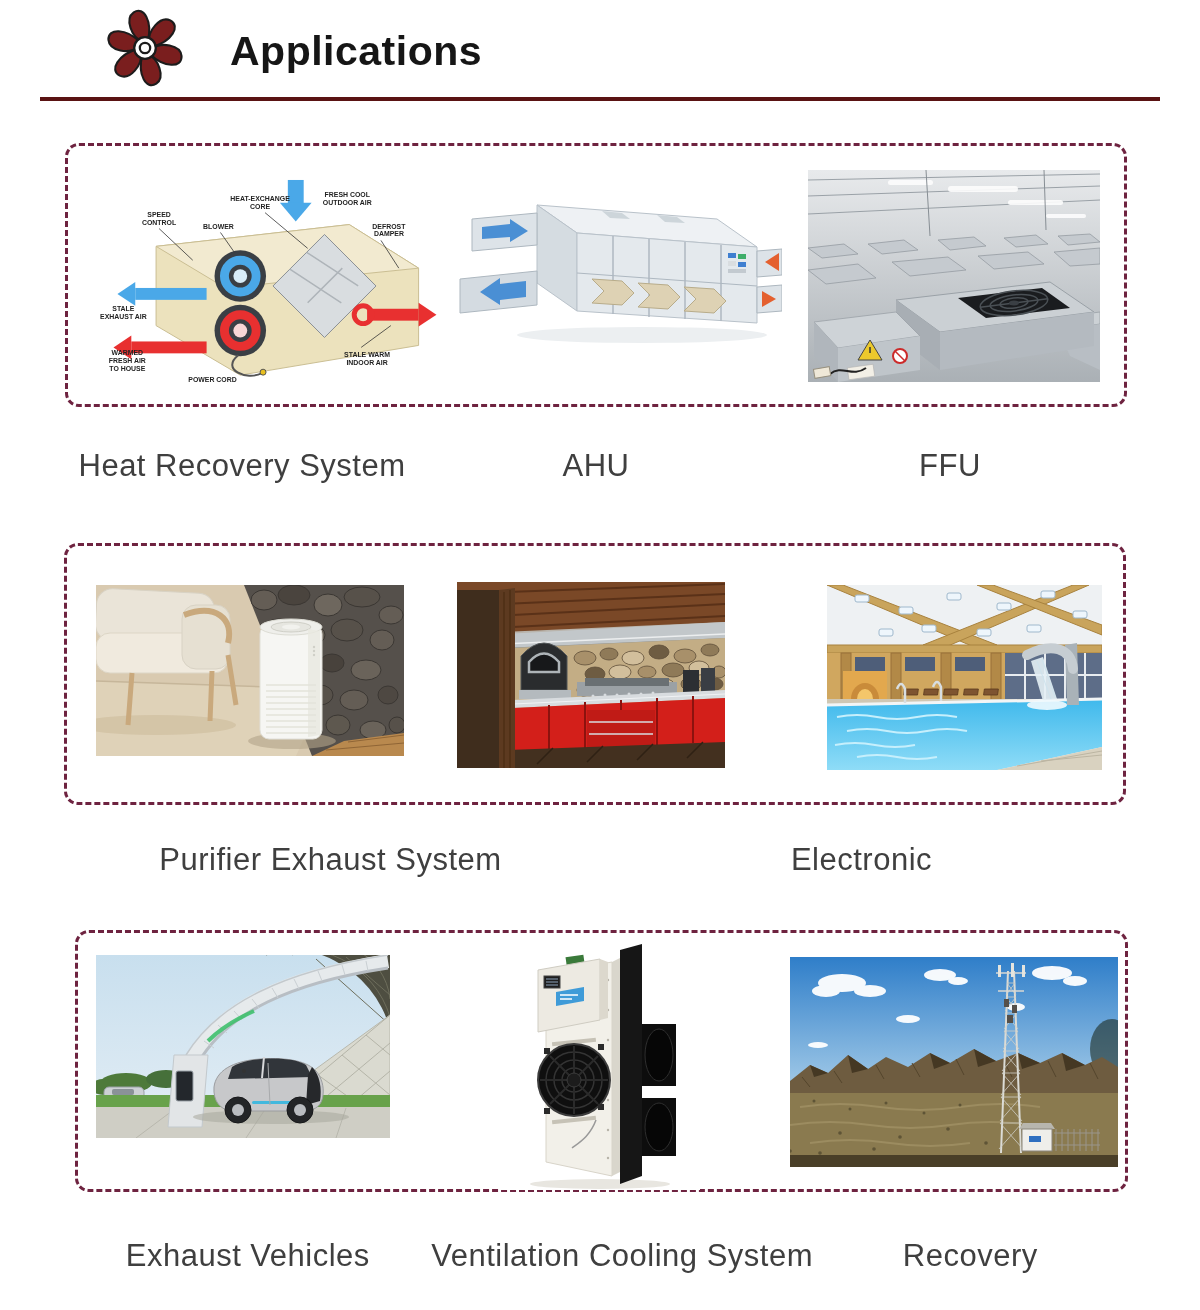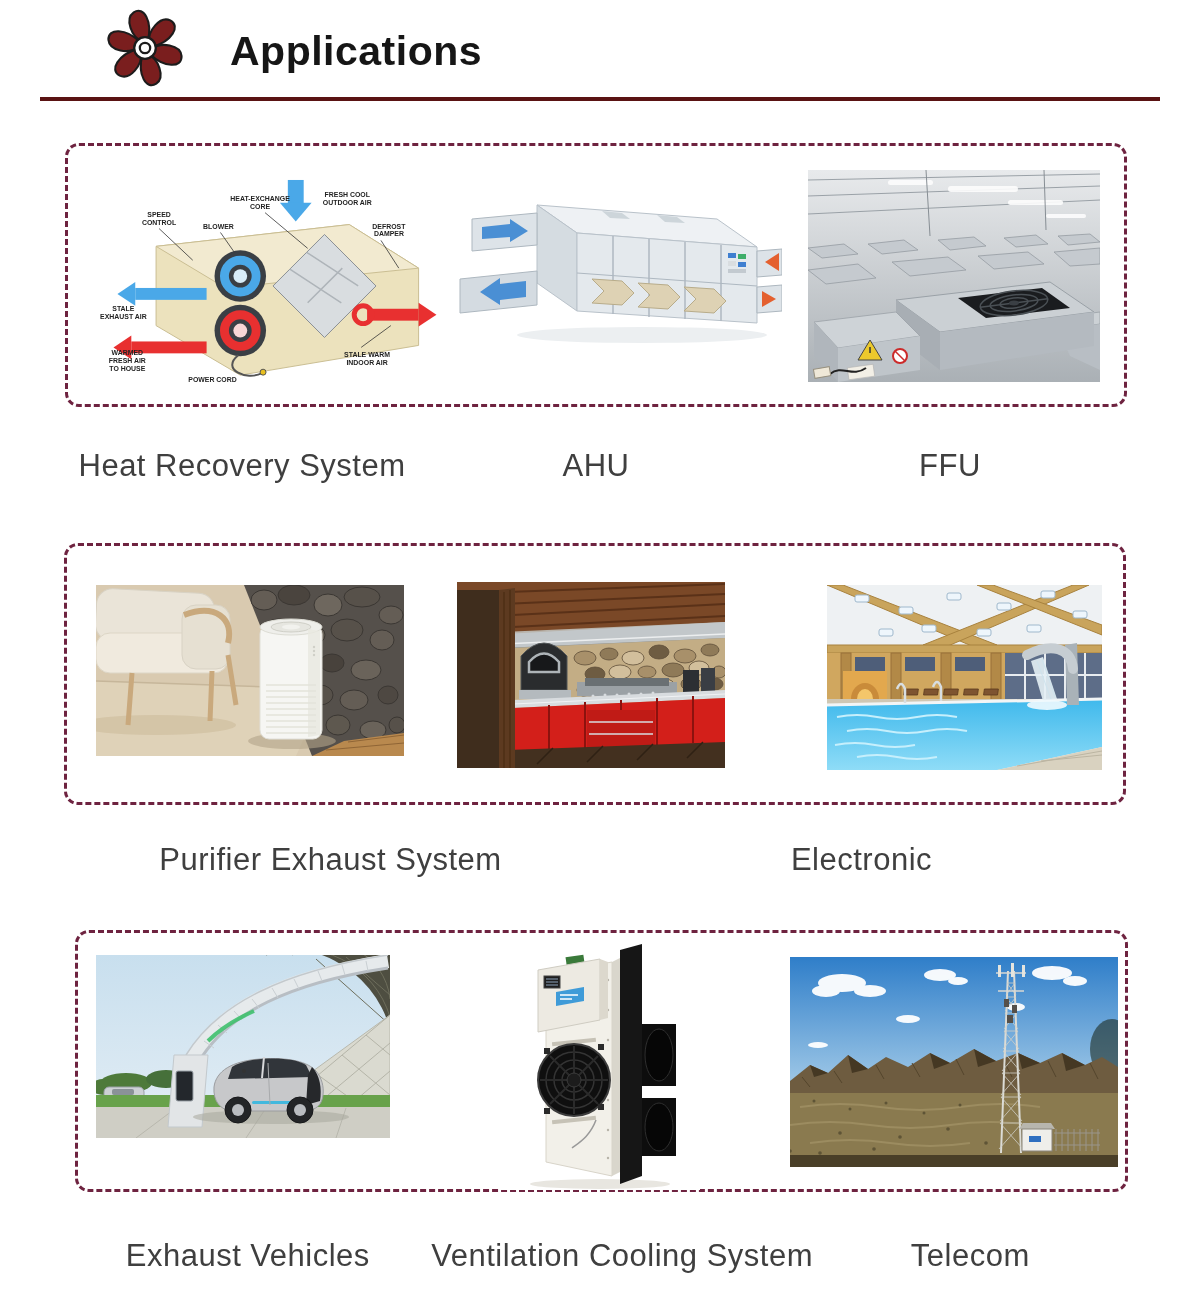--- a/index.html
+++ b/index.html
@@ -530,16 +530,16 @@
     <div class="cap">AHU</div>
     <div class="cap">FFU</div>
   </div>
   <div class="caption-row row2">
     <div class="cap">Purifier Exhaust System</div>
     <div class="cap">Electronic</div>
   </div>
   <div class="caption-row row3">
     <div class="cap cap-a">Exhaust Vehicles</div>
     <div class="cap cap-b">Ventilation Cooling System</div>
-    <div class="cap cap-c">Telecom</div>
+    <div class="cap cap-c">Recovery</div>
   </div>
 
 </div>
 
 </body></html>

